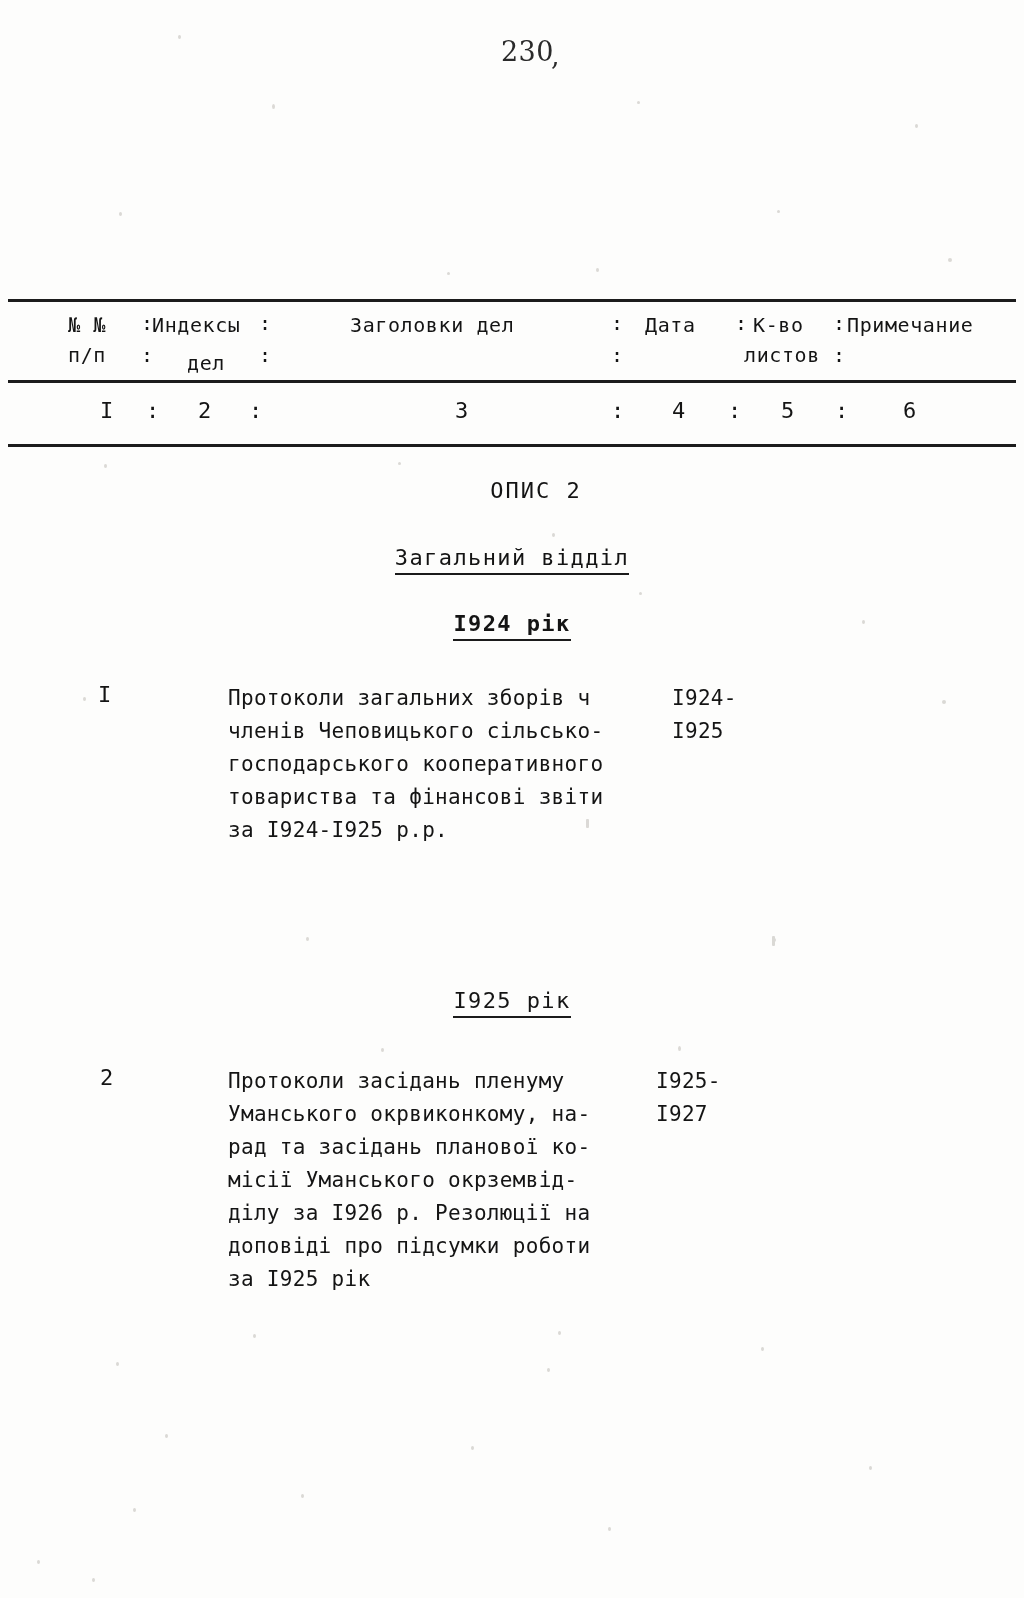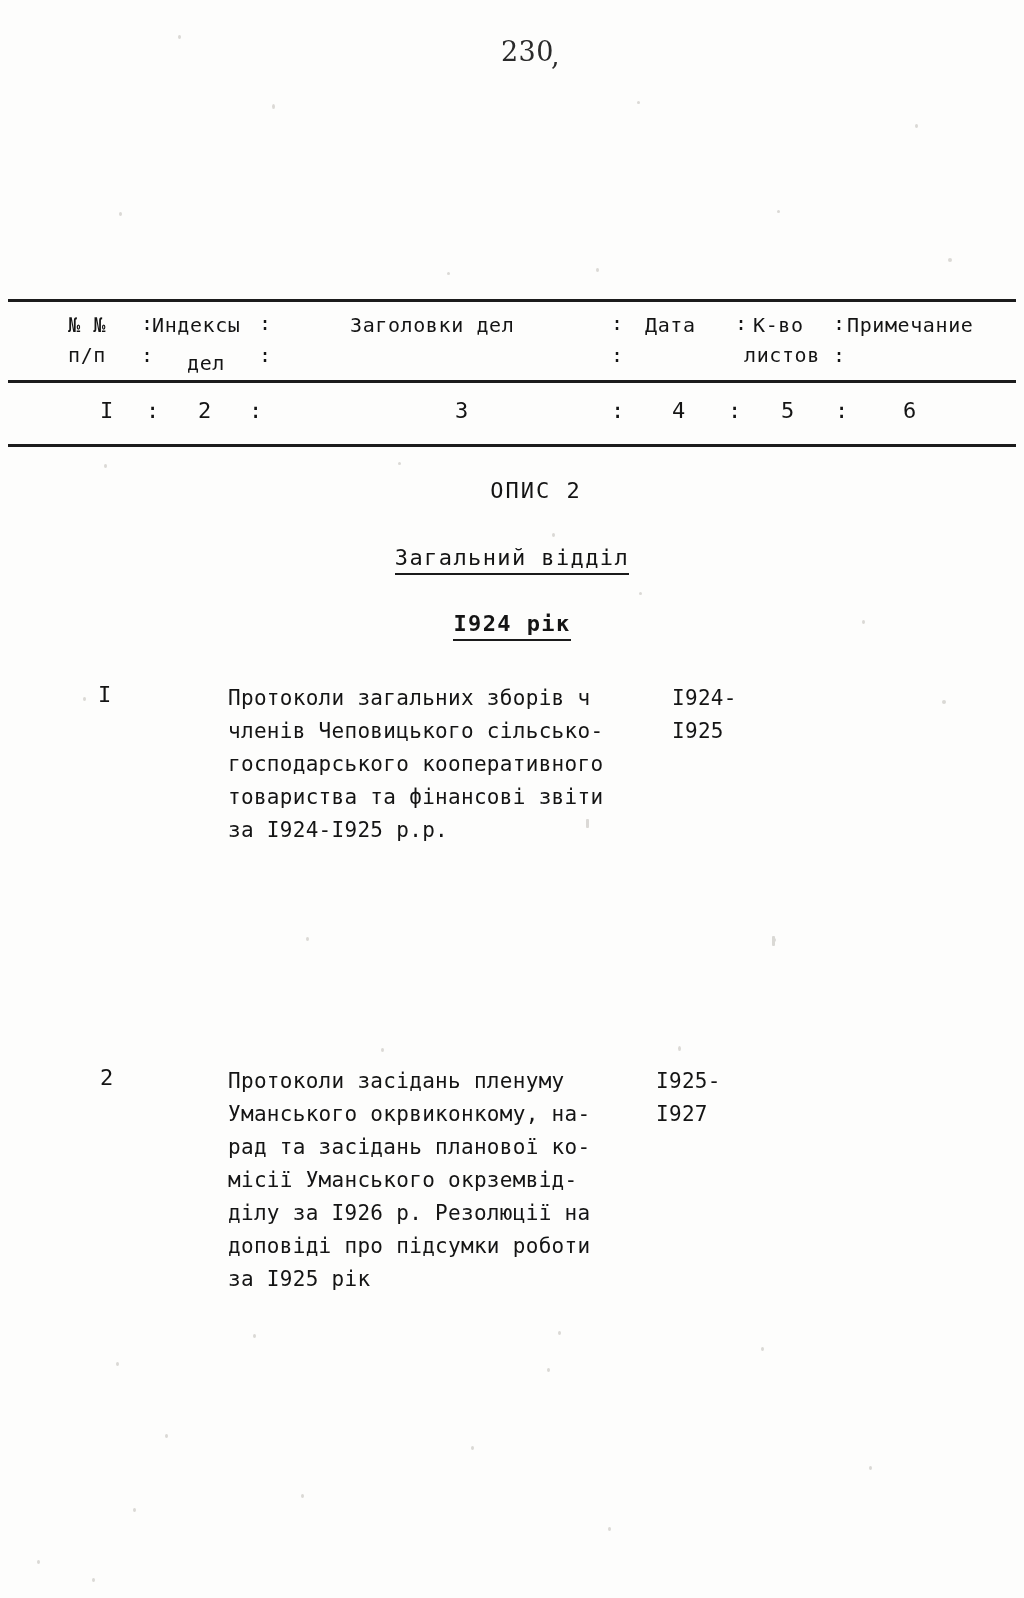--- a/index.html
+++ b/index.html
@@ -273,20 +273,21 @@
     <div class="num">I</div>
     <div class="title">Протоколи загальних зборів ч
 членів Чеповицького сільсько-
 господарського кооперативного
 товариства та фінансові звіти
 за I924-I925 р.р.</div>
     <div class="date">I924-
 I925</div>
   </div>
 
+  <div class="year year-1925"><span class="uline">I925 рік</span></div>
 
   <div class="entry entry-2">
     <div class="num">2</div>
     <div class="title">Протоколи засідань пленуму
 Уманського окрвиконкому, на-
 рад та засідань планової ко-
 місії Уманського окрземвід-
 ділу за I926 р. Резолюції на
 доповіді про підсумки роботи
 за I925 рік</div>

